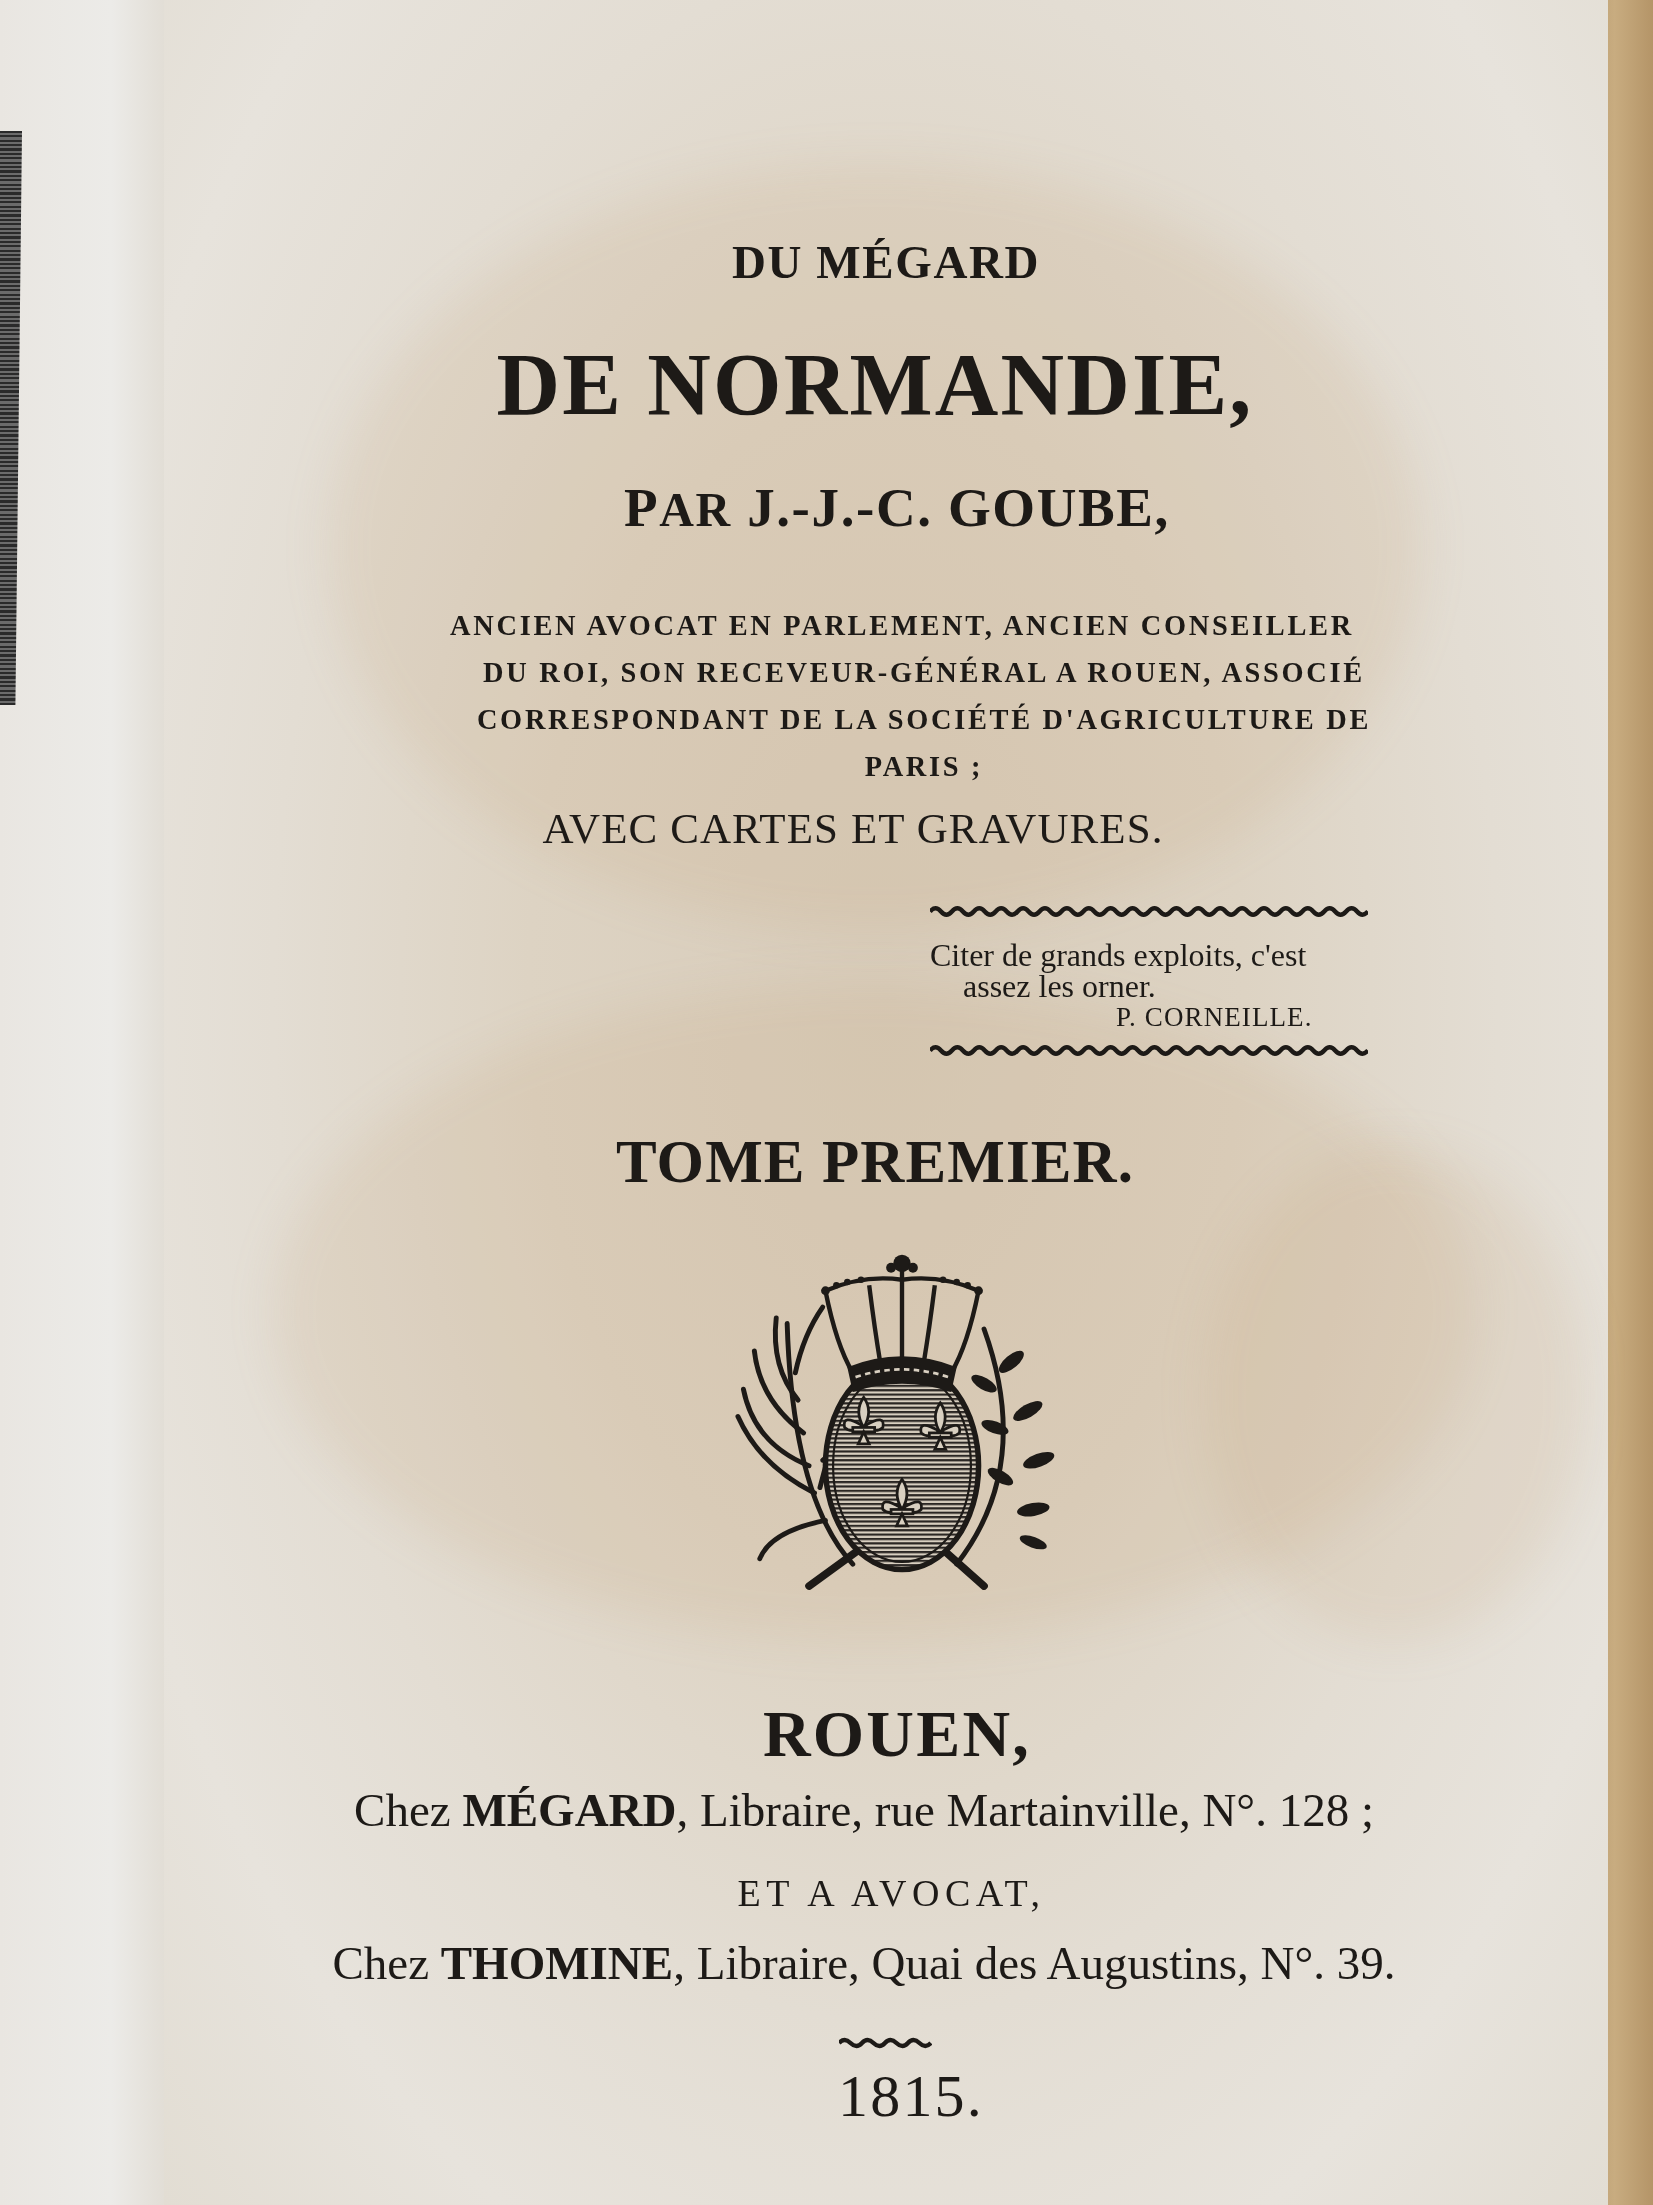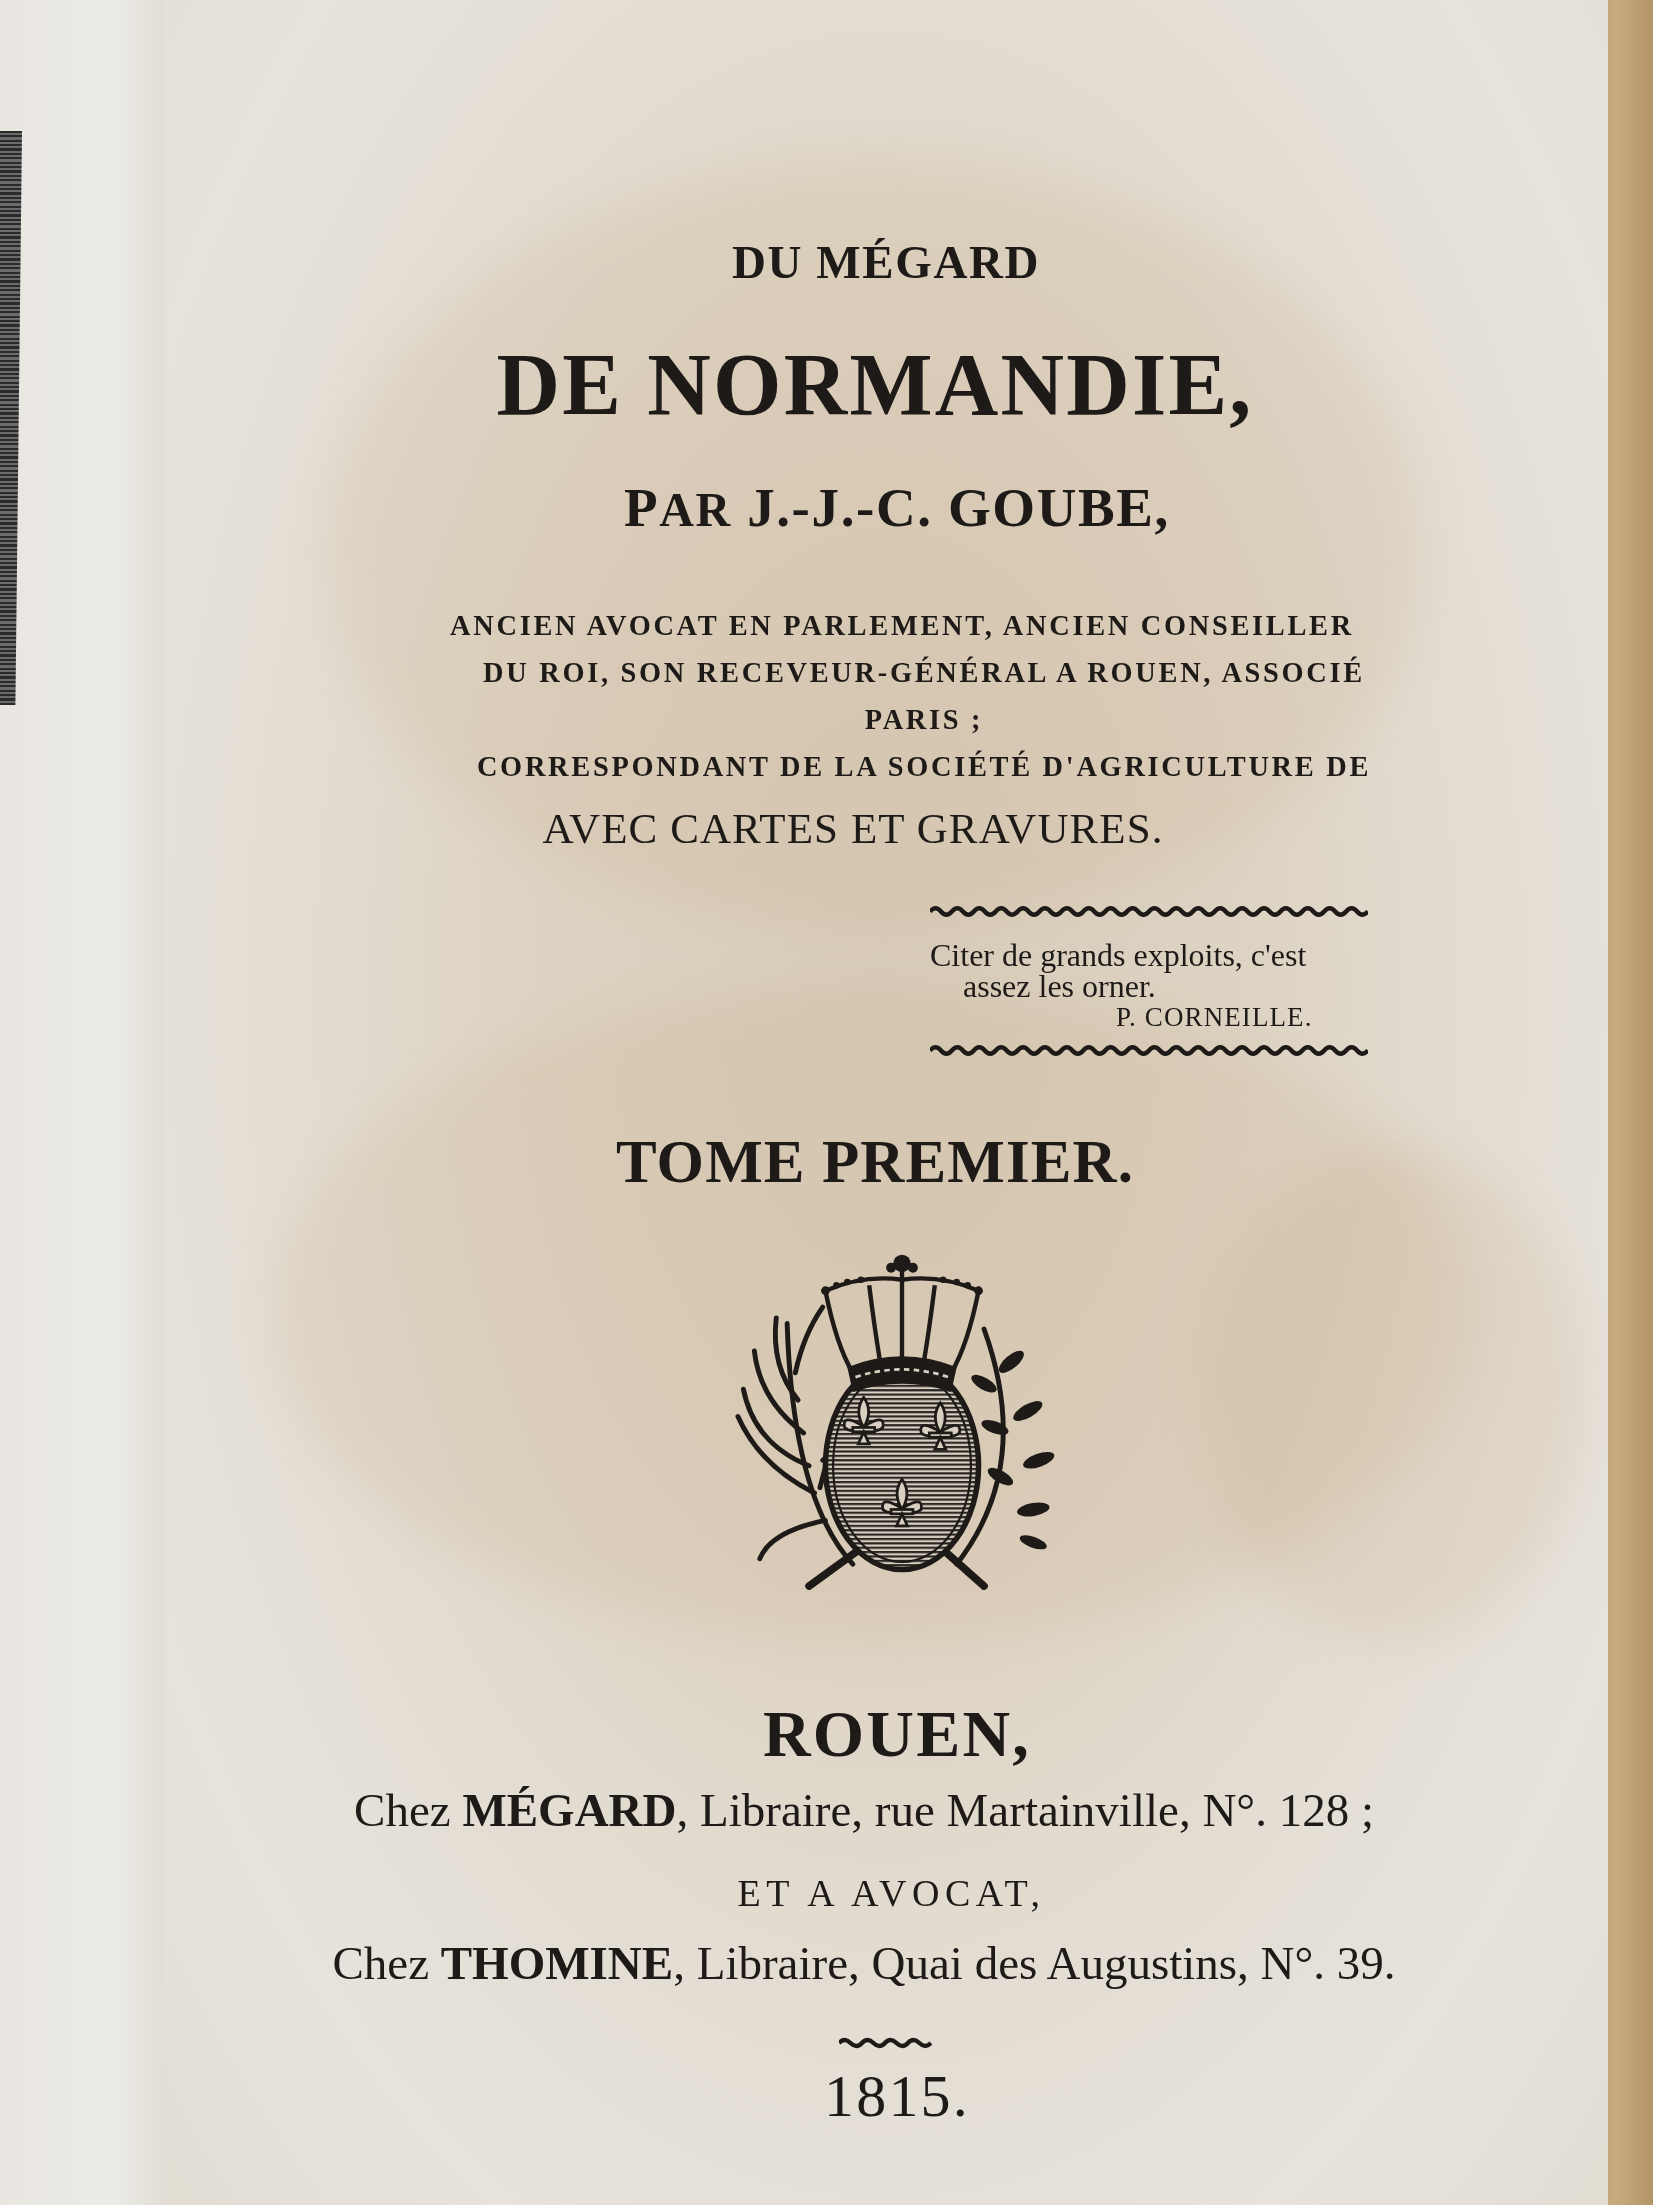--- a/index.html
+++ b/index.html
@@ -25,21 +25,21 @@
   .epi-text{font-size:32px;line-height:31px;margin:20px 0 11px 0;}
   .epi-text .l2{padding-left:33px;}
   .epi-text .l3{padding-left:186px;font-size:27px;letter-spacing:1.1px;}
   .tome{position:absolute;top:1127px;left:-11px;width:100%;font-size:61px;font-weight:bold;letter-spacing:1.1px;}
   .emblem{position:absolute;top:1236px;left:563px;width:350px;height:361px;}
   .rouen{position:absolute;top:1696px;left:11px;width:100%;font-size:66px;font-weight:bold;letter-spacing:2.2px;}
   .pub1{position:absolute;top:1783px;left:-22px;width:100%;font-size:47px;white-space:nowrap;}
   .etparis{position:absolute;top:1871px;left:5.5px;width:100%;font-size:38px;letter-spacing:5.5px;}
   .pub2{position:absolute;top:1936px;left:-22px;width:100%;font-size:47px;white-space:nowrap;}
   .sep{position:absolute;top:2037px;left:675px;width:93px;height:12px;}
-  .year{position:absolute;top:2062px;left:11px;width:100%;font-size:60px;letter-spacing:2.2px;}
+  .year{position:absolute;top:2062px;left:25px;width:100%;font-size:60px;letter-spacing:2.2px;}
   .bold{font-weight:bold;}
 </style>
 </head>
 <body>
 
 <div class="wood"></div>
 
 <div class="left-page">
   <div class="plate"></div>
   <div class="gutter"></div>
@@ -57,22 +57,22 @@
   <div class="sub2">DE NORMANDIE,</div>
 
   <div class="author">
     <span>P</span><span class="small">AR</span>
     <span>J.-J.-C. GOUBE,</span>
   </div>
 
   <div class="creds">
     <div>ANCIEN AVOCAT EN PARLEMENT, ANCIEN CONSEILLER</div>
     <div class="indent">DU ROI, SON RECEVEUR-GÉNÉRAL A ROUEN, ASSOCIÉ</div>
+    <div class="indent">CORRESPONDANT DE LA SOCIÉTÉ D'AGRICULTURE DE</div>
     <div class="indent">PARIS ;</div>
-    <div class="indent">CORRESPONDANT DE LA SOCIÉTÉ D'AGRICULTURE DE</div>
   </div>
 
   <div class="avec">AVEC CARTES ET GRAVURES.</div>
 
   <div class="epigraph">
     <svg class="wavy" viewBox="0 0 800 24" preserveAspectRatio="none">
       <path d="M0 12 Q10 0 20 12 T40 12 T60 12 T80 12 T100 12 T120 12 T140 12 T160 12 T180 12 T200 12 T220 12 T240 12 T260 12 T280 12 T300 12 T320 12 T340 12 T360 12 T380 12 T400 12 T420 12 T440 12 T460 12 T480 12 T500 12 T520 12 T540 12 T560 12 T580 12 T600 12 T620 12 T640 12 T660 12 T680 12 T700 12 T720 12 T740 12 T760 12 T780 12 T800 12" fill="none" stroke="#1d1a17" stroke-width="8"></path>
     </svg>
     <div class="epi-text">
       <div>Citer de grands exploits, c'est</div>

